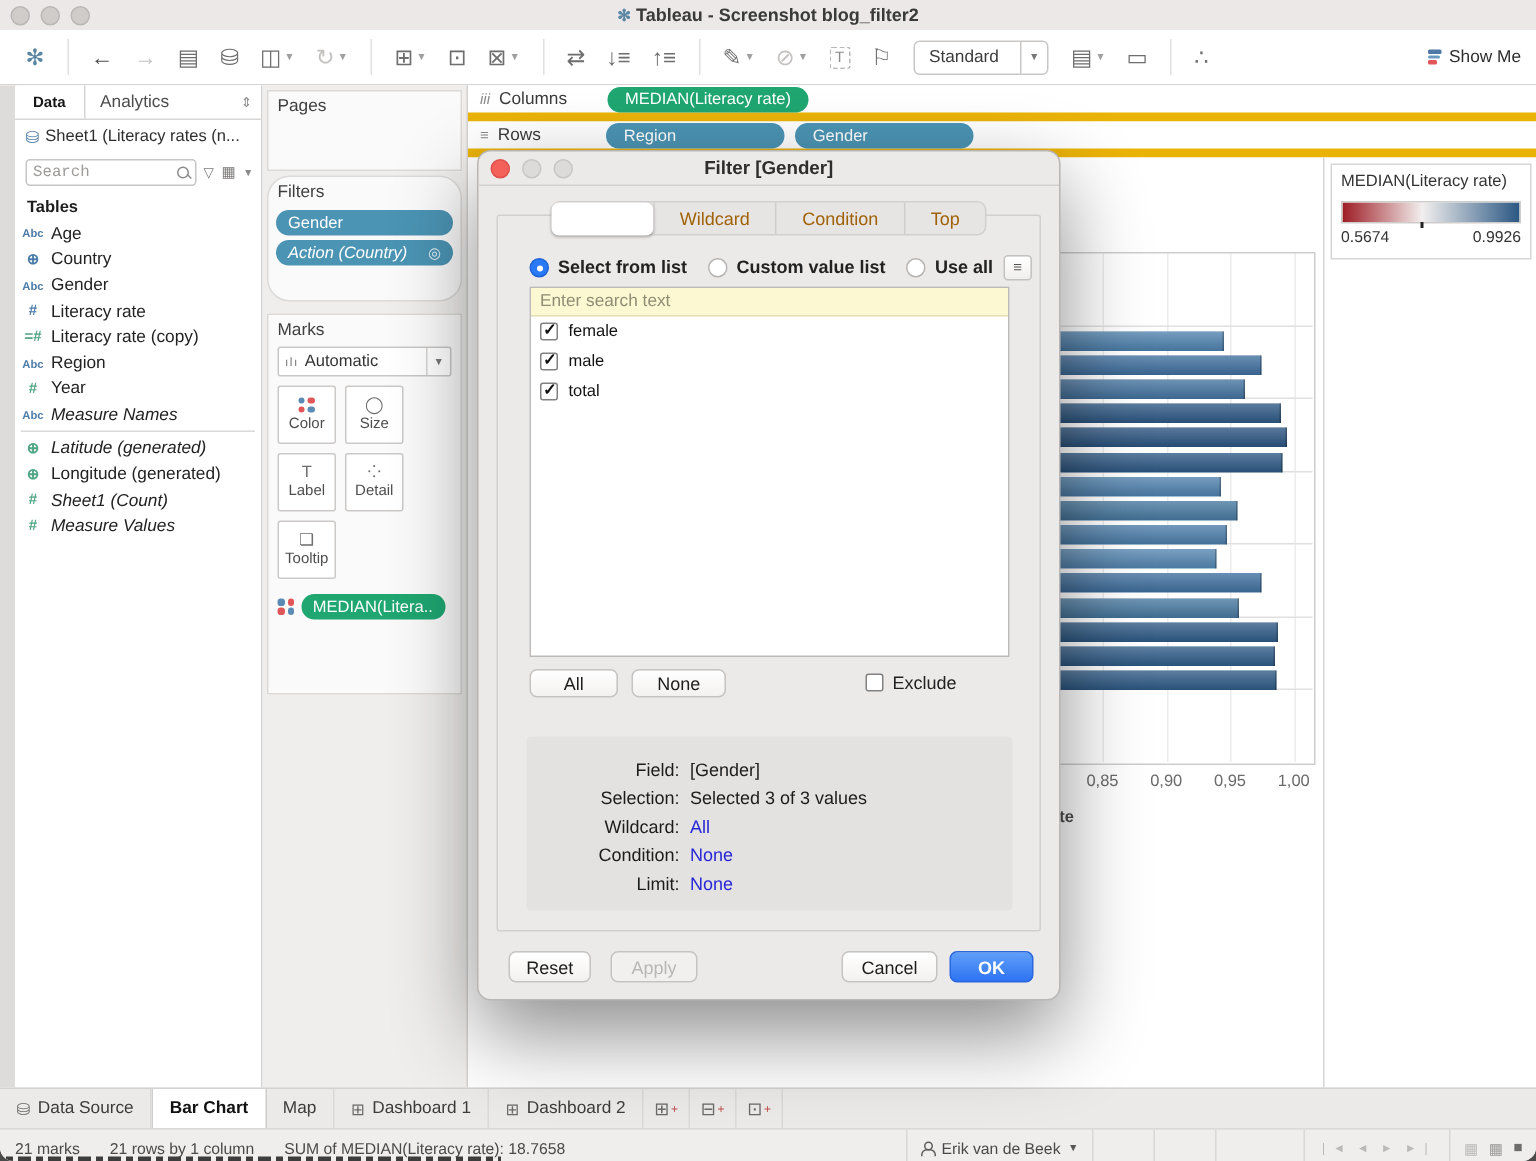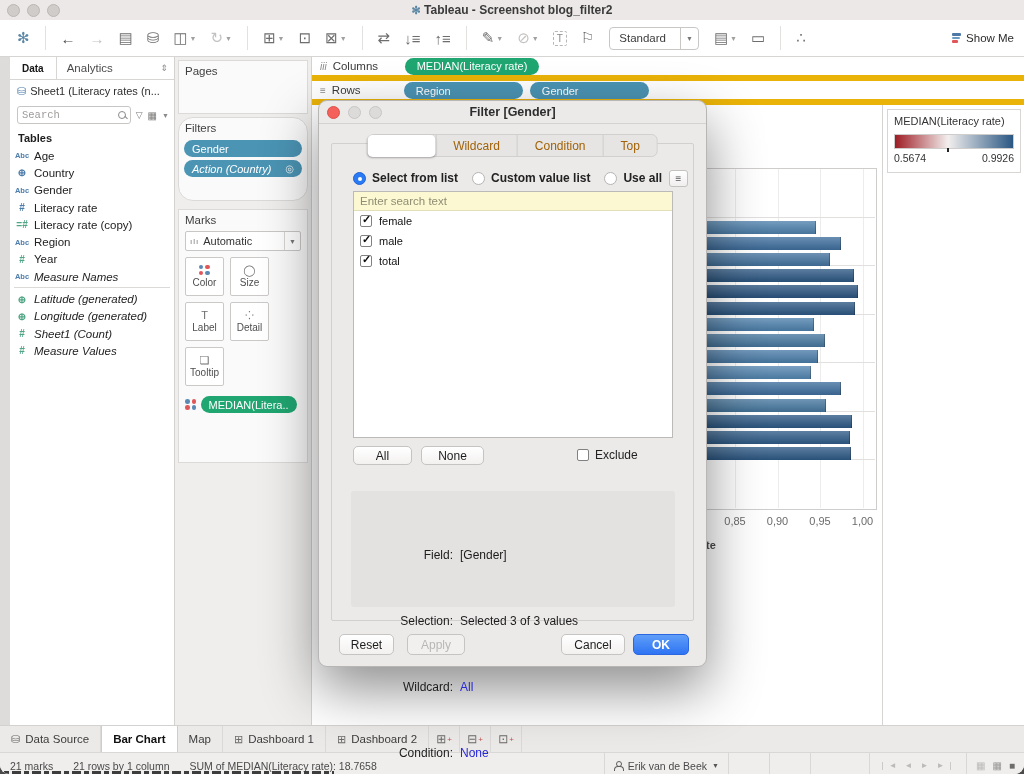--- a/index.html
+++ b/index.html
@@ -111,21 +111,21 @@
              font-size:11.5px;color:#8f8d74;padding-left:6px;}
   .dl-item{display:flex;align-items:center;gap:7px;height:20px;padding-left:6px;font-size:11px;color:#111;}
   .cbx{width:12px;height:12px;border:1px solid #818181;border-radius:2px;background:#fff;position:relative;box-sizing:border-box;}
   .cbx.ck::after{content:"✓";position:absolute;left:1px;top:-3px;font-size:11px;font-weight:bold;color:#111;}
   .btn{border:1px solid #c6c4c3;border-radius:5px;background:linear-gradient(#ffffff,#f3f1f0);font-size:12px;color:#1d1d1d;
        display:flex;align-items:center;justify-content:center;box-sizing:border-box;}
   .allnone{position:absolute;top:345px;height:19px;}
   .exclude{position:absolute;left:258px;top:347px;display:flex;align-items:center;gap:6px;font-size:12px;color:#222;}
   .sum-lbl{position:absolute;left:34px;top:376px;font-size:12px;color:#3c3c3c;margin-top:24px;}
   .sum-box{position:absolute;left:32px;top:390px;width:324px;height:116px;background:#e4e2e1;border-radius:3px;}
-  .sum-row{display:flex;height:19px;align-items:flex-start;font-size:12px;margin-top:47px;}
+  .sum-row{display:flex;height:19px;align-items:flex-end;font-size:12px;}
   .sum-k{width:102px;text-align:right;padding-right:7px;color:#1c1c1c;}
   .sum-v{color:#1c1c1c;}
   .sum-v.link{color:#2727d8;}
   .dlg-foot{position:absolute;left:0;right:0;top:533px;height:21px;}
   .okbtn{background:linear-gradient(#5f9ef8,#2e74f3);border:1px solid #2a67e0;color:#fff;font-weight:bold;}
   .apply{color:#b9b7b6;background:#f2f0ef;}
   
   .sheettabs{left:0;top:725px;width:1024px;height:27px;background:#eceae9;border-top:1px solid #d4d2d1;display:flex;align-items:stretch;box-sizing:border-box;}
   .stab{display:flex;align-items:center;gap:5px;padding:0 11px;font-size:11.5px;color:#3c3c3c;border-right:1px solid #dbd9d8;}
   .stab .tic{font-size:11px;color:#6c6a69;}
@@ -306,21 +306,21 @@
             <span class="fic" style="color: rgb(76, 124, 169); font-size: 7.5px;">Abc</span>
             <span class="fn" style="font-style: italic;">Measure Names</span>
           </div>
           <div class="fld-sep"></div>
           <div class="fld">
             <span class="fic" style="color: rgb(79, 165, 132); font-size: 10px;">⊕</span>
             <span class="fn" style="font-style: italic;">Latitude (generated)</span>
           </div>
           <div class="fld">
             <span class="fic" style="color: rgb(79, 165, 132); font-size: 10px;">⊕</span>
-            <span class="fn" style="font-style: italic;">Longitude (generated)</span>
+            <span class="fn" style="">Longitude (generated)</span>
           </div>
           <div class="fld">
             <span class="fic" style="color: rgb(79, 165, 132); font-size: 10px;">#</span>
             <span class="fn" style="font-style: italic;">Sheet1 (Count)</span>
           </div>
           <div class="fld">
             <span class="fic" style="color: rgb(79, 165, 132); font-size: 10px;">#</span>
             <span class="fn" style="font-style: italic;">Measure Values</span>
           </div>
         </div>

